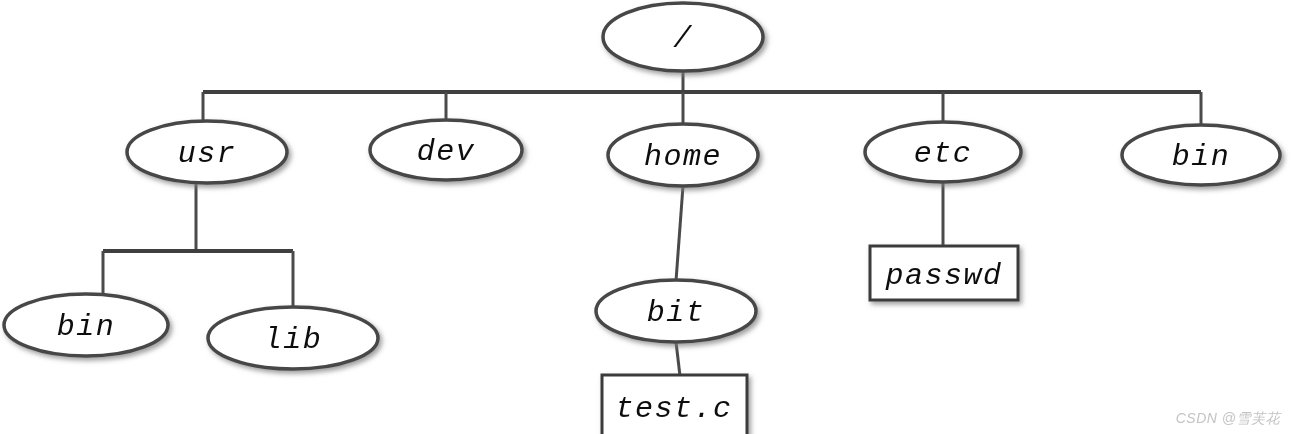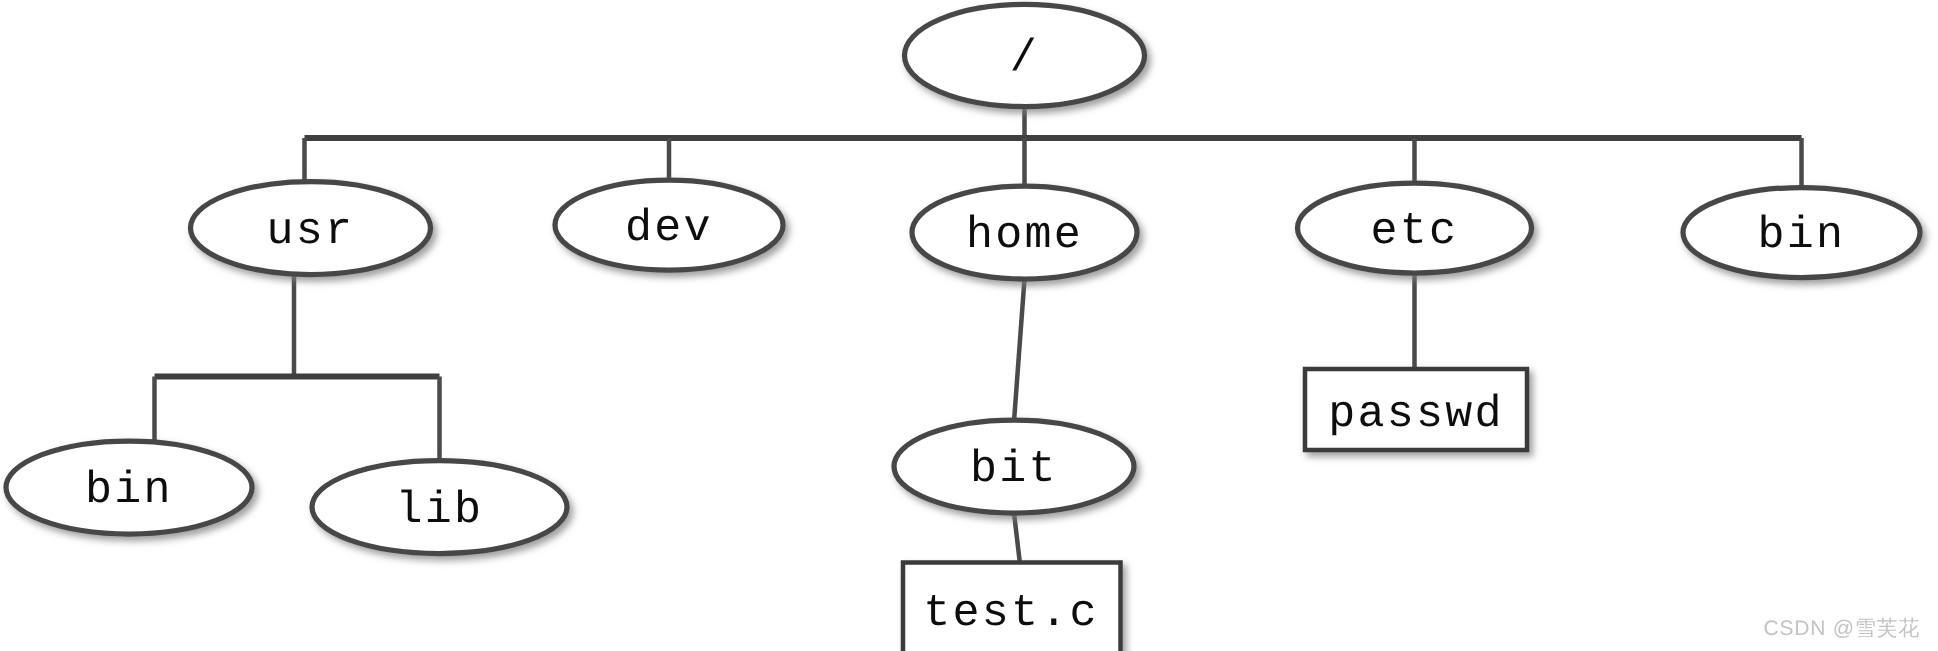--- a/index.html
+++ b/index.html
@@ -14,20 +14,21 @@
     position: relative;
     overflow: hidden;
     font-family: "Liberation Mono", "DejaVu Sans Mono", monospace;
   }
   #diagram-root {
     position: absolute;
     top: 0;
     left: 0;
     width: 1292px;
     height: 434px;
+    font-style: italic;
   }
   svg.tree-canvas {
     display: block;
     width: 1292px;
     height: 434px;
   }
   .edge-line {
     stroke: #4a4a4a;
     stroke-width: 3;
     stroke-linecap: butt;

